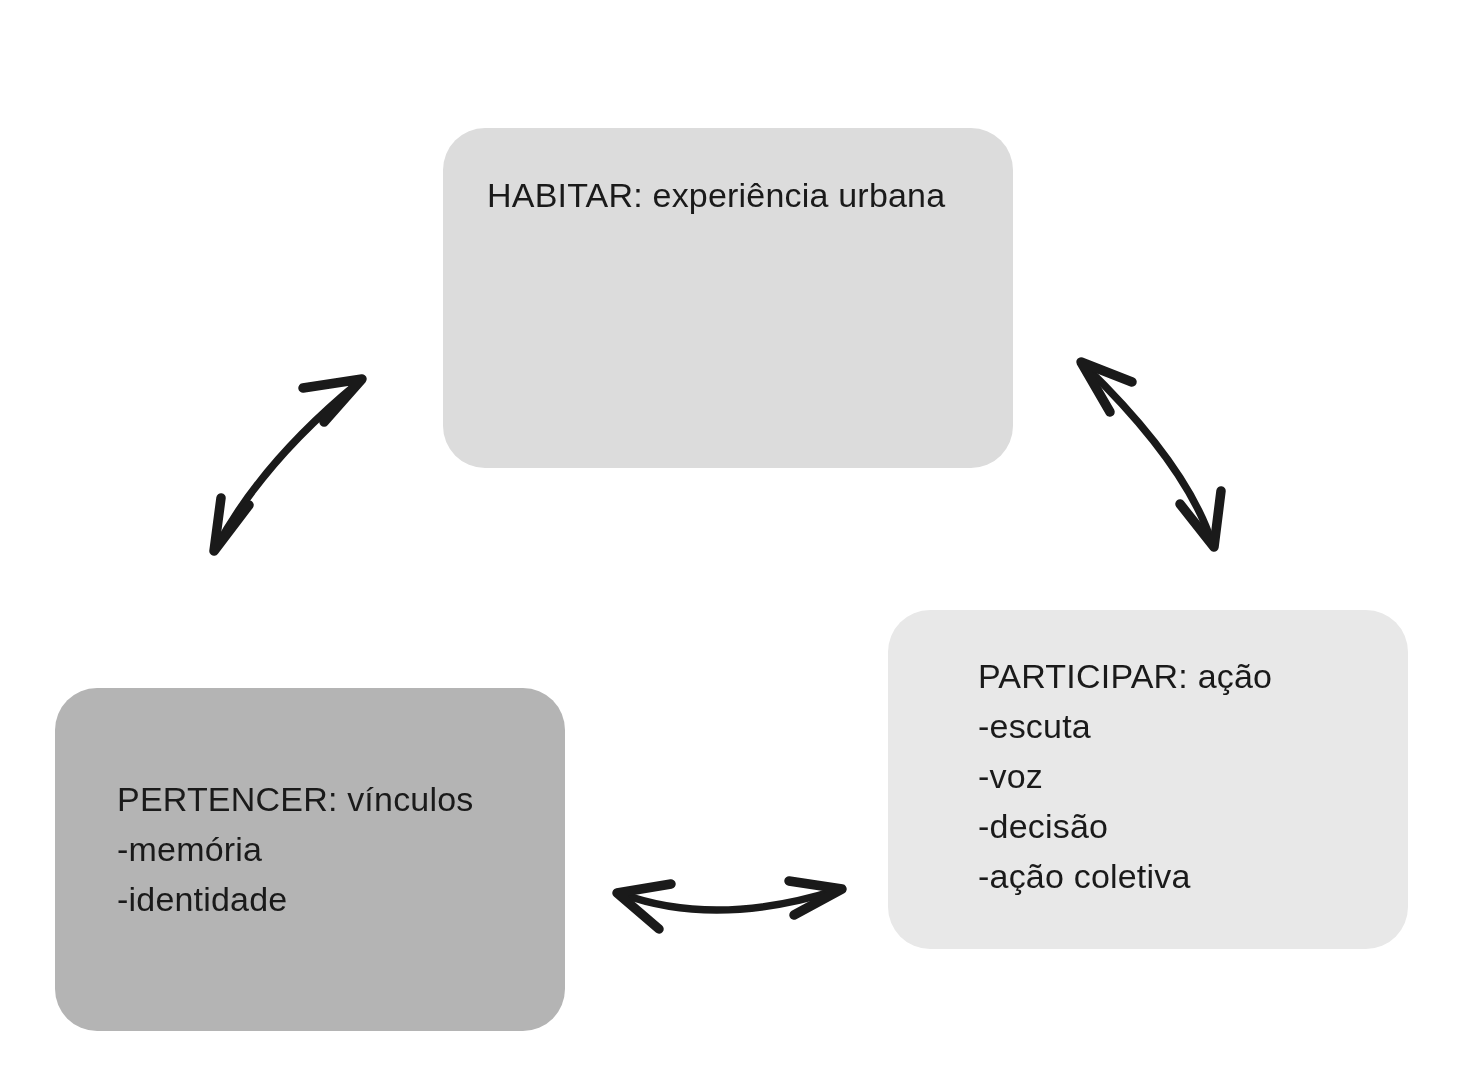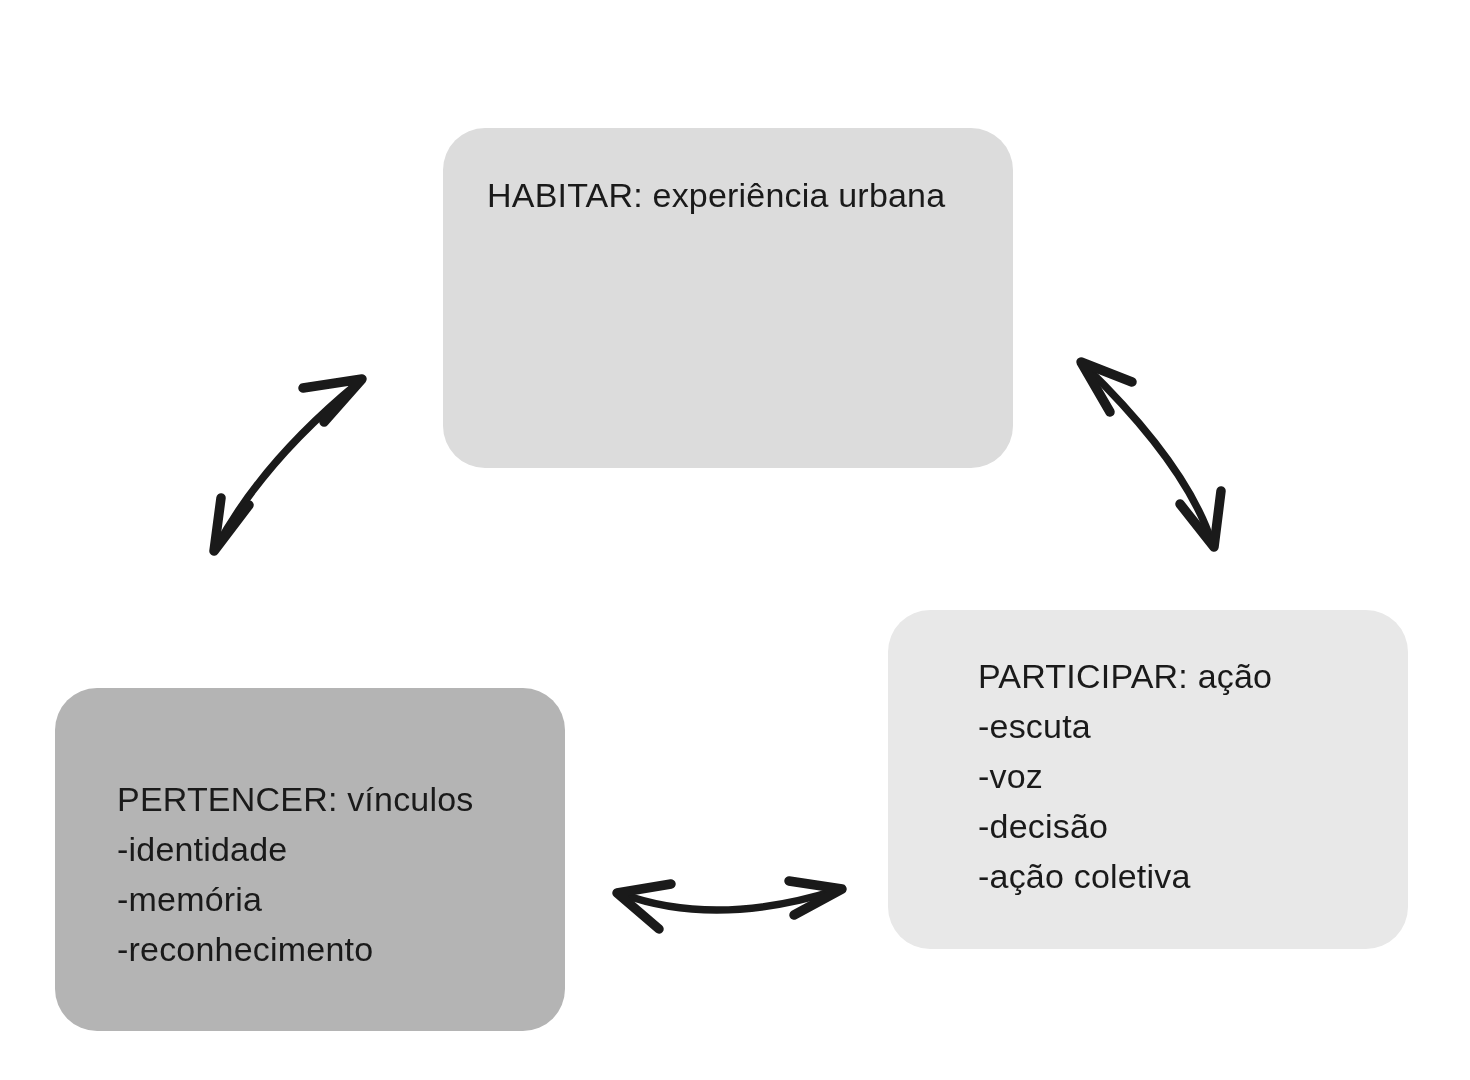--- a/index.html
+++ b/index.html
@@ -92,23 +92,22 @@
     </g>
   </svg>
 
   <section class="node node--habitar" style="background-color: rgb(220, 220, 220);">
     <h2 class="node-title">HABITAR: experiência urbana</h2>
   </section>
 
   <section class="node node--pertencer" style="background-color: rgb(180, 180, 180);">
     <h2 class="node-title">PERTENCER: vínculos</h2>
     <ul class="node-items">
+      <li>-memória</li>
       <li>-identidade</li>
-      <li>-memória</li>
-      <li>-reconhecimento</li>
     </ul>
   </section>
 
   <section class="node node--participar" style="background-color: rgb(232, 232, 232);">
     <h2 class="node-title">PARTICIPAR: ação</h2>
     <ul class="node-items">
       <li>-escuta</li>
       <li>-voz</li>
       <li>-decisão</li>
       <li>-ação coletiva</li>

